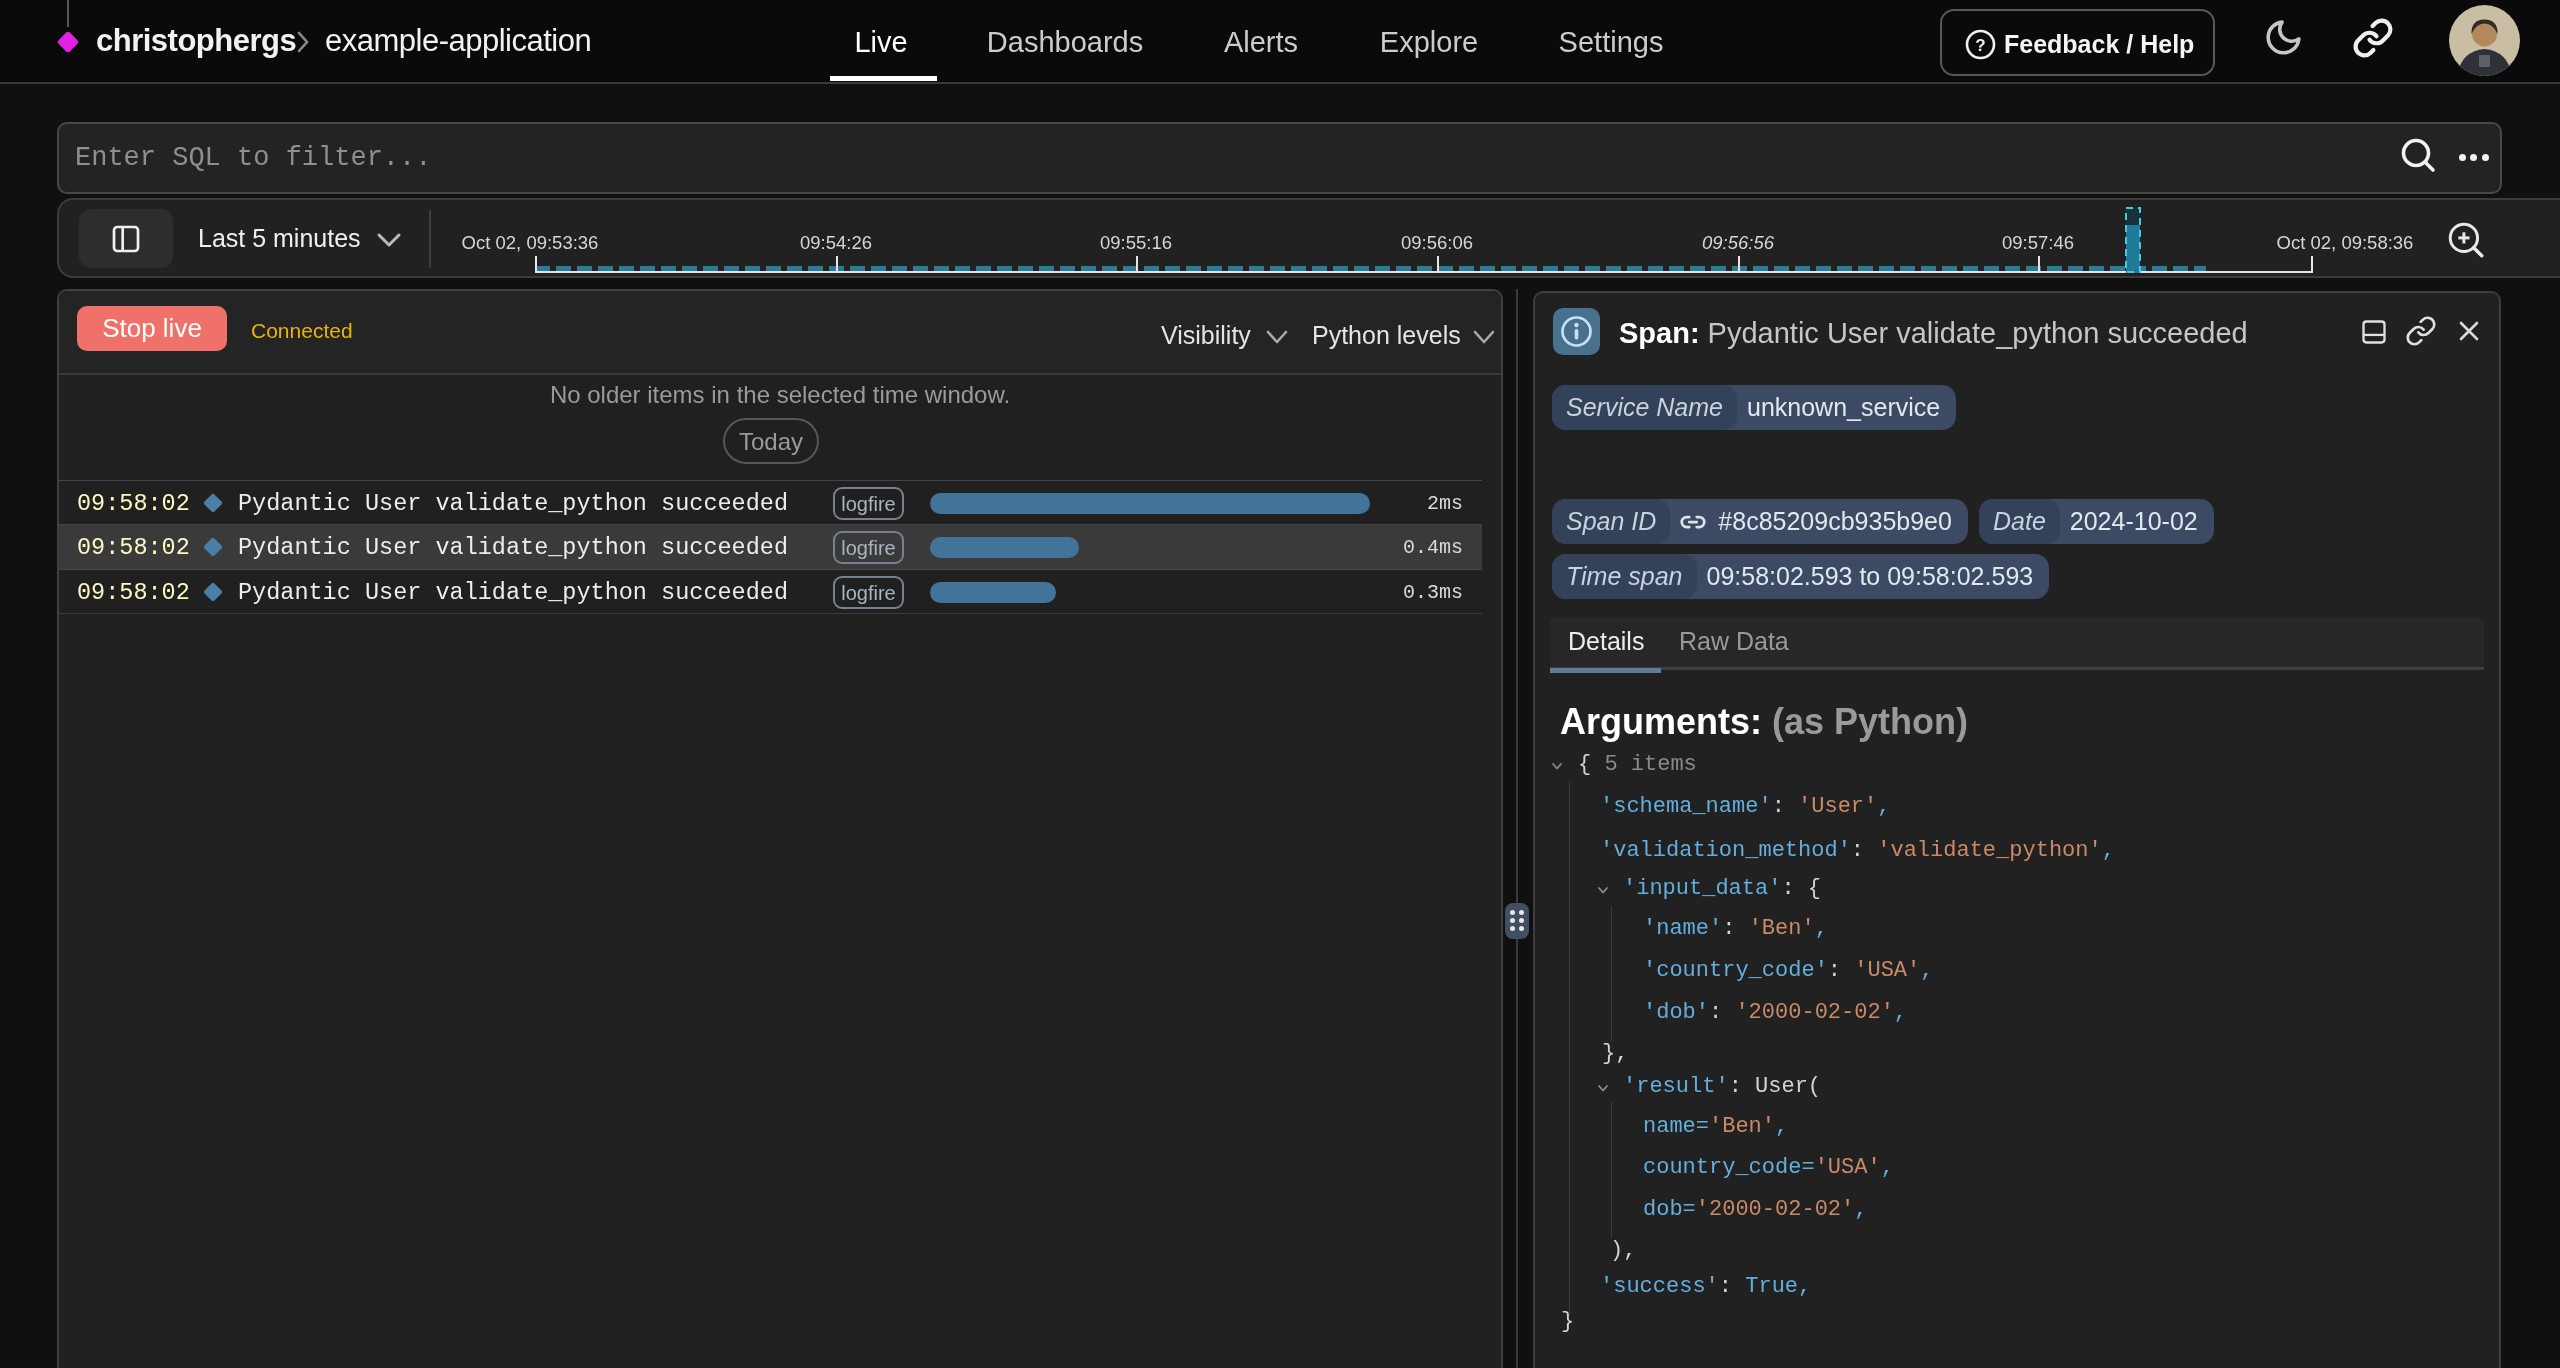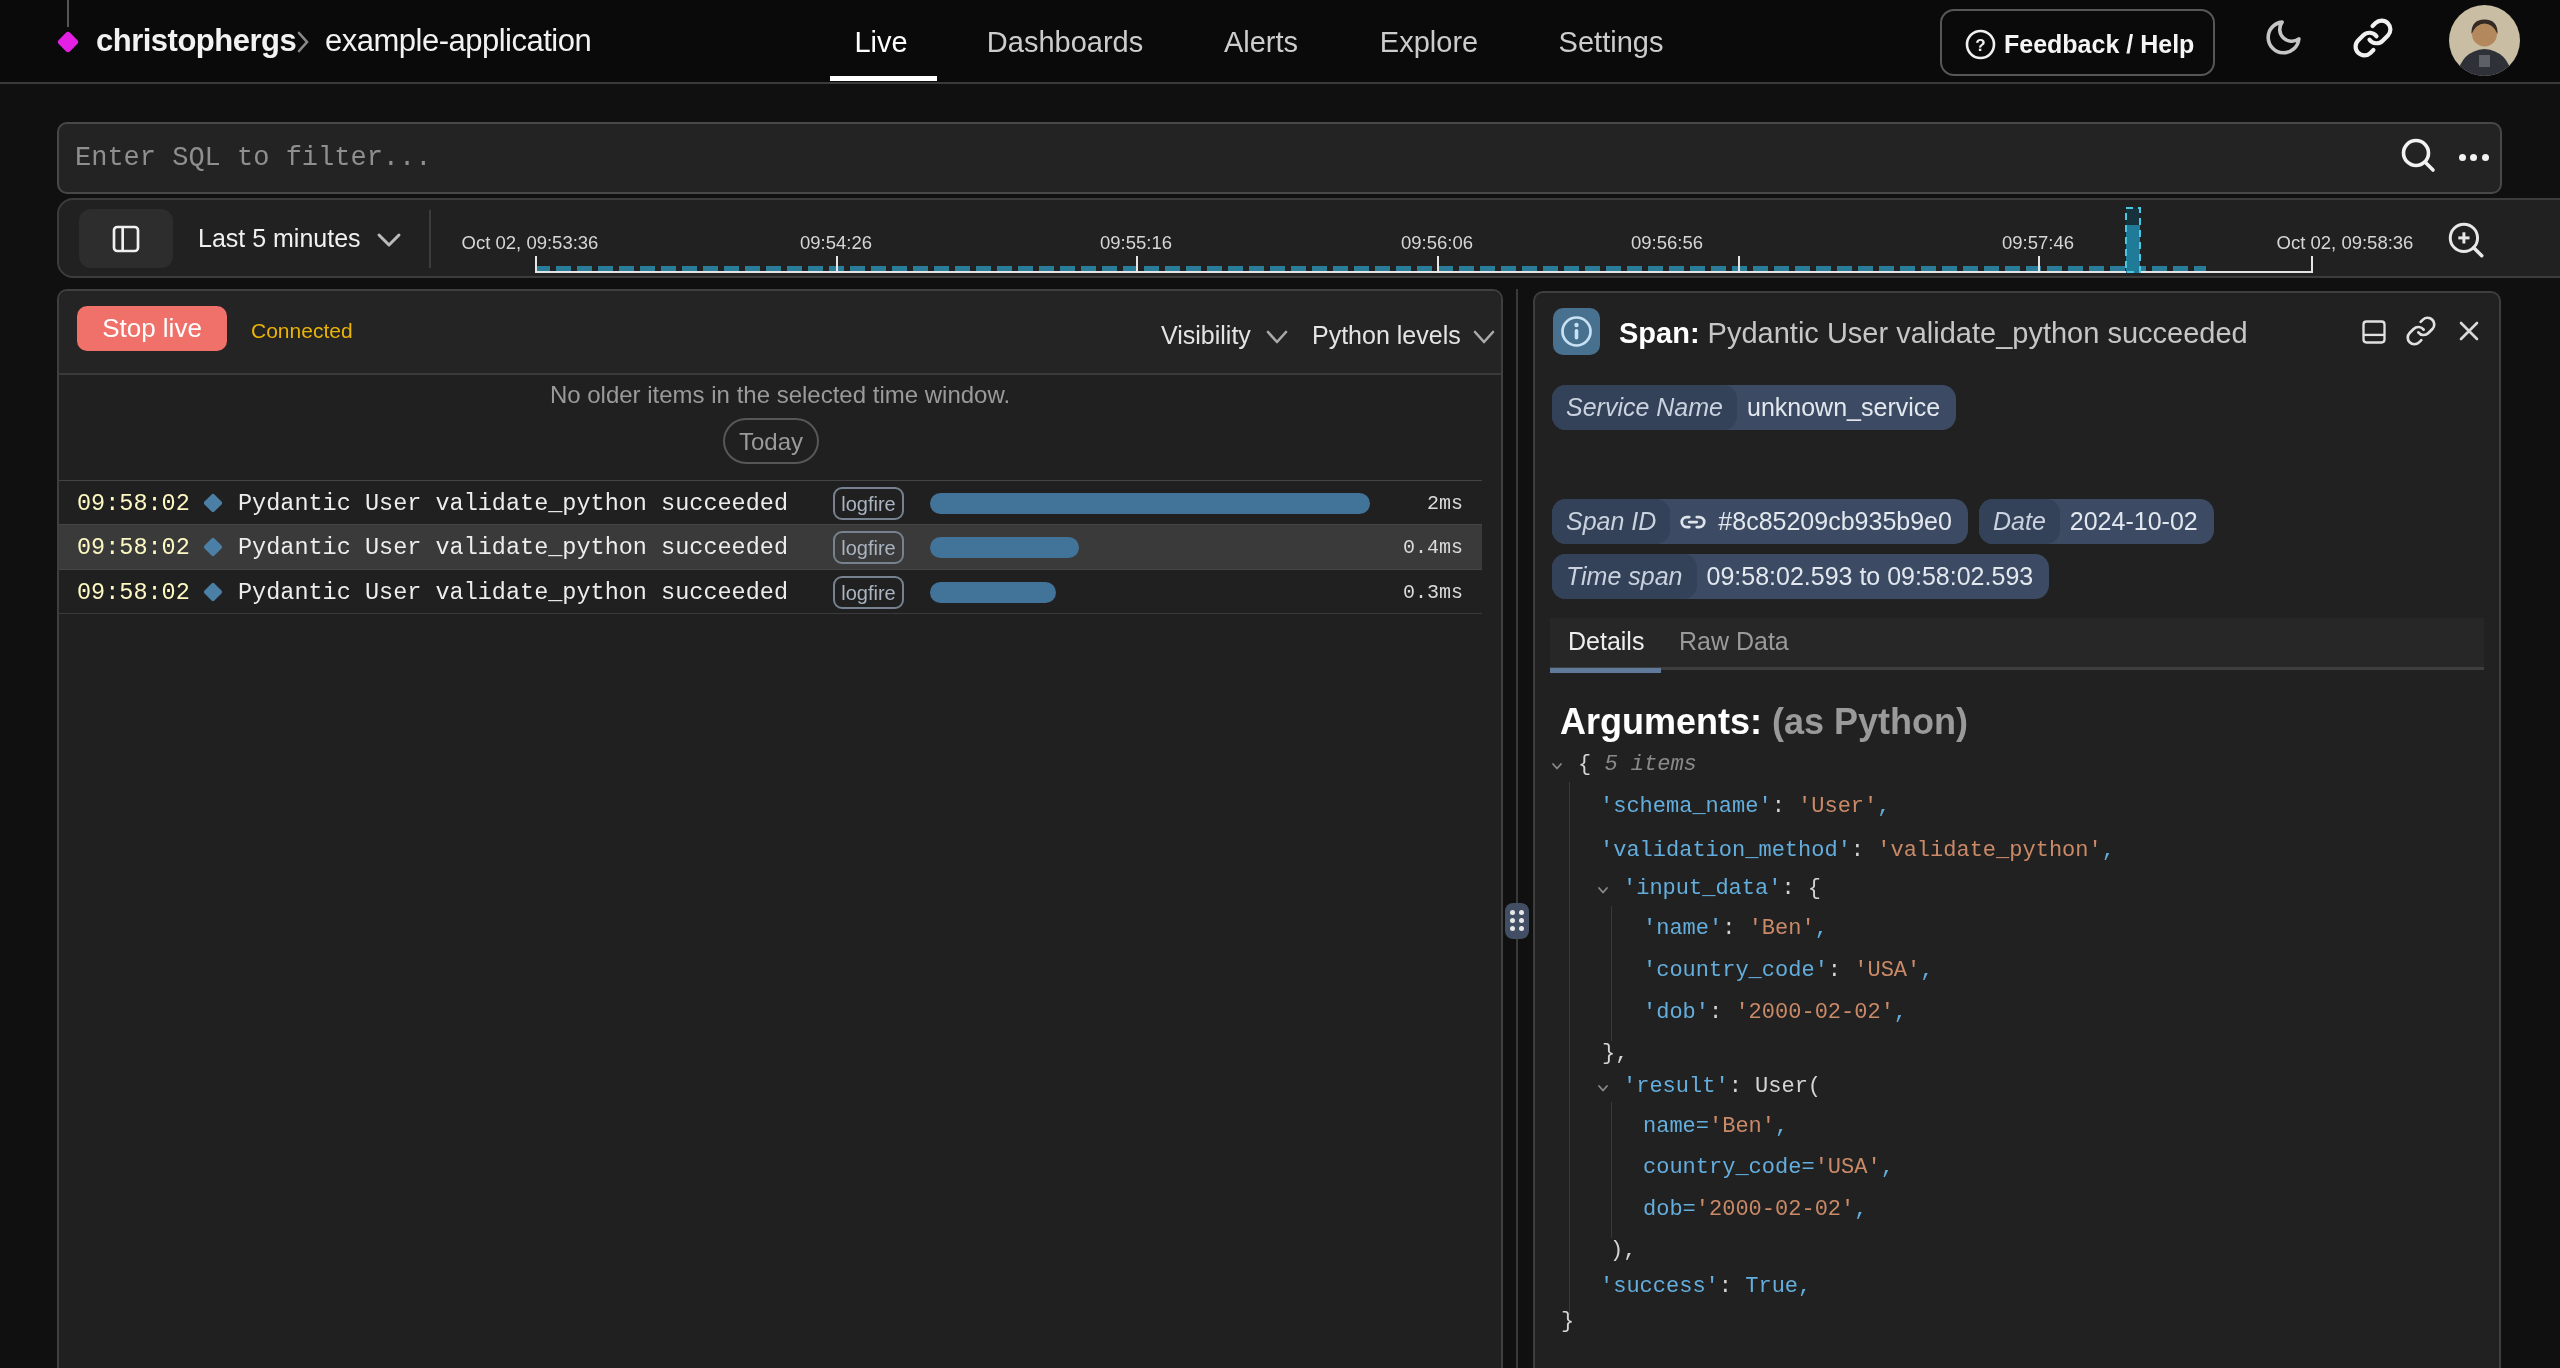--- a/index.html
+++ b/index.html
@@ -84,21 +84,21 @@
   #tabs { position:absolute; left:15px; top:325px; width:934px; height:52px; background:#272727;
           border-bottom:3px solid #3e3e3e; }
   #tabdet { position:absolute; left:33px; top:334px; font-size:25px; color:#eeeeee; }
   #tabraw { position:absolute; left:144px; top:334px; font-size:25px; color:#9a9a9a; }
   #tabline { position:absolute; left:15px; top:375px; width:111px; height:5px; background:#5f7a9b; }
   #args { position:absolute; left:25px; top:408px; font-size:36px; font-weight:700; color:#ffffff; white-space:nowrap; }
   #args span { color:#9a9a9a; }
   .cl { position:absolute; font-family:"Liberation Mono", monospace; font-size:22px; color:#d4d4d4; white-space:pre; }
   .ck { color:#64aedd; }
   .cs { color:#ca8a68;margin-top:17px; }
-  .ci { color:#8a8a8a; font-style:italic; }
+  .ci { color:#8a8a8a; }
   .guide { position:absolute; width:1px; background:#3a3a3a; }
   .chev { position:absolute; width:14px; height:14px; }
 </style>
 </head>
 <body>
 
 <div id="header">
   <div id="topline"></div>
   <div id="logo"></div>
   <div class="crumb" style="left:96px;font-weight:bold;">christophergs</div>
@@ -162,21 +162,21 @@
   </div>
   <div id="tltitle">Last 5 minutes</div>
   <svg class="abs" style="left:315px; top:28px;" width="30" height="24" viewBox="0 0 30 24">
     <path d="M5 7 L15 17 L25 7" stroke="#bbbbbb" stroke-width="3" fill="none" stroke-linecap="round" stroke-linejoin="round"></path>
   </svg>
   <div id="tldiv"></div>
   <div class="tlab" style="left:471px;">Oct 02, 09:53:36</div>
   <div class="tlab" style="left:777px;">09:54:26</div>
   <div class="tlab" style="left:1077px;">09:55:16</div>
   <div class="tlab" style="left:1378px;">09:56:06</div>
-  <div class="tlab" style="left:1608px;">09:56:56</div>
+  <div class="tlab" style="left:1679px;font-style:italic;">09:56:56</div>
   <div class="tlab" style="left:1979px;">09:57:46</div>
   <div class="tlab" style="left:2286px;">Oct 02, 09:58:36</div>
   <div id="dashes"></div>
   <div id="axis"></div>
   <div class="tick" style="left:476px;"></div>
   <div class="tick" style="left:777px;"></div>
   <div class="tick" style="left:1077px;"></div>
   <div class="tick" style="left:1378px;"></div>
   <div class="tick" style="left:1679px;"></div>
   <div class="tick" style="left:1979px;"></div>

